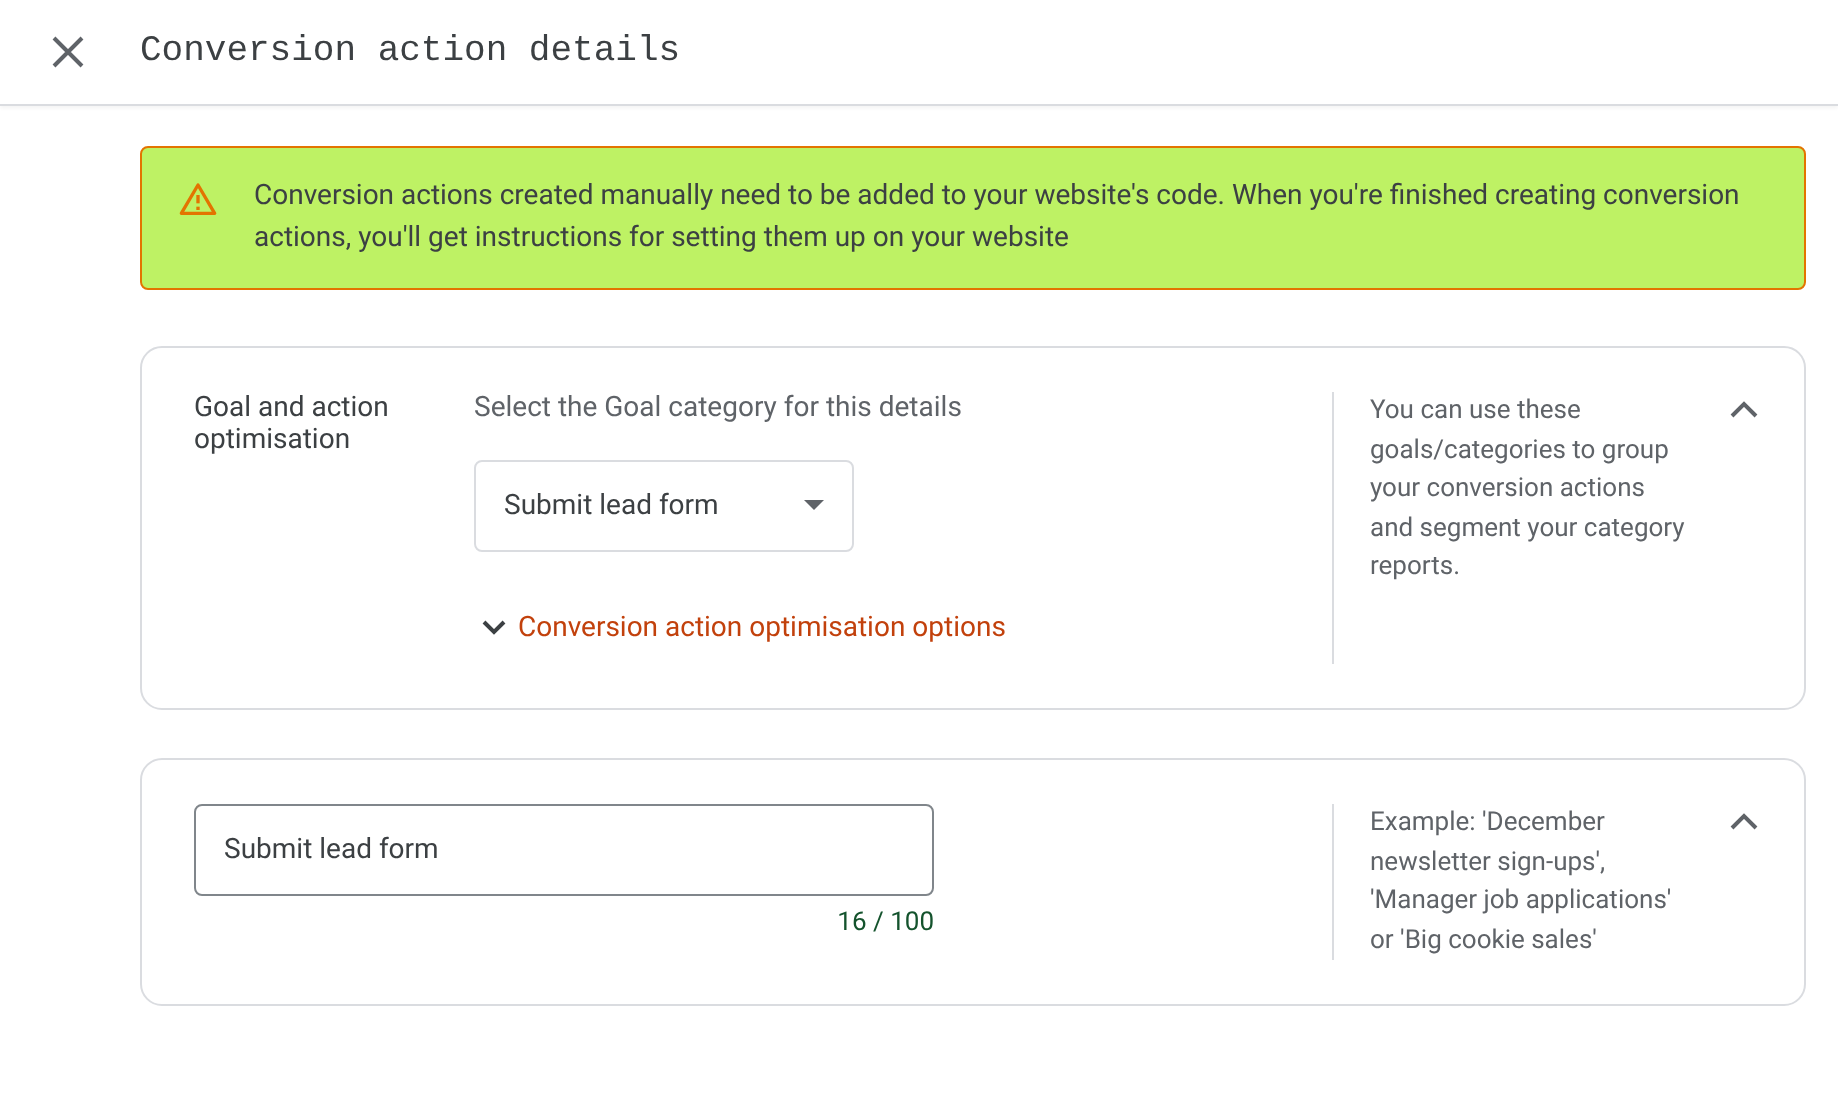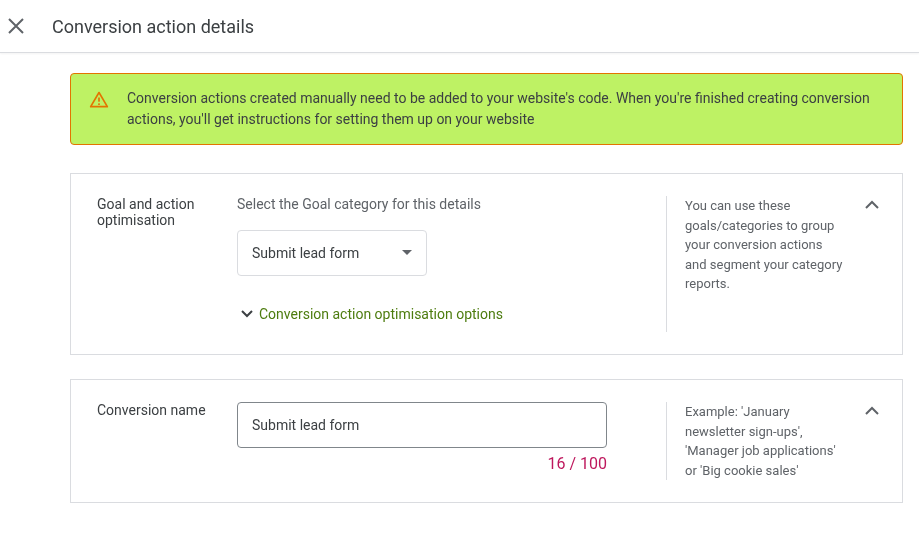--- a/index.html
+++ b/index.html
@@ -5,23 +5,24 @@
   * { box-sizing: border-box; margin: 0; padding: 0; }
   body {
     font-family: "Google Sans", Roboto, Arial, sans-serif;
     background: #fff;
     color: #3c4043;
     font-size: 14px;
   }
   .header {
     display: flex;
     align-items: center;
-    padding: 14px 4px;
+    padding: 14px 22px;
     border-bottom: 1px solid #dadce0;
     box-shadow: 0 1px 2px rgba(0,0,0,0.05);
+    font-family: Liberation Mono, monospace;
   }
   .close-btn {
     width: 24px;
     height: 24px;
     display: flex;
     align-items: center;
     justify-content: center;
     cursor: pointer;
     margin-right: 24px;
     color: #5f6368;
@@ -49,21 +50,21 @@
     margin-top: 2px;
     color: #e37400;
   }
   .alert-text {
     color: #3c4043;
     line-height: 1.5;
     font-size: 14px;
   }
   .card {
     border: 1px solid #dadce0;
-    border-radius: 0;
+    border-radius: 11px;
     background: #fff;
     margin-bottom: 24px;
     max-width: 840px;
     padding: 22px 26px;
     display: flex;
     position: relative;
   }
   .card-label-col {
     width: 140px;
     flex-shrink: 0;
@@ -119,21 +120,21 @@
   .select-value {
     color: #3c4043;
     font-size: 14px;
   }
   .select-caret {
     color: #5f6368;
   }
   .expand-link {
     display: flex;
     align-items: center;
-    color: #4d7c0f;
+    color: #c2410c;
     cursor: pointer;
     font-size: 14px;
     margin-left: 4px;
     margin-bottom: 10px;
   }
   .expand-link .chev {
     color: #3c4043;
     margin-right: 6px;
   }
   .text-input {
@@ -143,22 +144,22 @@
     width: 370px;
     padding: 0 14px;
     font-size: 14px;
     color: #3c4043;
     font-family: inherit;
     outline: none;
   }
   .char-counter {
     width: 370px;
     text-align: right;
-    color: #be185d;
-    font-size: 16px;
+    color: #14532d;
+    font-size: 13px;
     margin-top: 6px;
   }
   svg { display: block; }
 </style>
 </head>
 <body>
 
 <div class="header">
   <div class="close-btn">
     <svg width="16" height="16" viewBox="0 0 16 16">
@@ -206,28 +207,25 @@
     </div>
     <div class="card-side-col">You can use these goals/categories to group your conversion actions and segment your category reports.</div>
     <div class="collapse-btn">
       <svg width="14" height="9" viewBox="0 0 14 9">
           <path d="M1 8 L7 2 L13 8" stroke="#5f6368" stroke-width="2" fill="none"></path>
         </svg>
     </div>
   </div>
 
   <div class="card">
-    <div class="card-label-col">
-      <div class="card-label">Conversion name</div>
-    </div>
     <div class="card-main-col">
       <input class="text-input" type="text" value="Submit lead form" style="">
       <div class="char-counter">16 / 100</div>
     </div>
-    <div class="card-side-col">Example: 'January newsletter sign-ups', 'Manager job applications' or 'Big cookie sales'</div>
+    <div class="card-side-col">Example: 'December newsletter sign-ups', 'Manager job applications' or 'Big cookie sales'</div>
     <div class="collapse-btn">
       <svg width="14" height="9" viewBox="0 0 14 9">
           <path d="M1 8 L7 2 L13 8" stroke="#5f6368" stroke-width="2" fill="none"></path>
         </svg>
     </div>
   </div>
 
 </div>
 
 </body></html>

